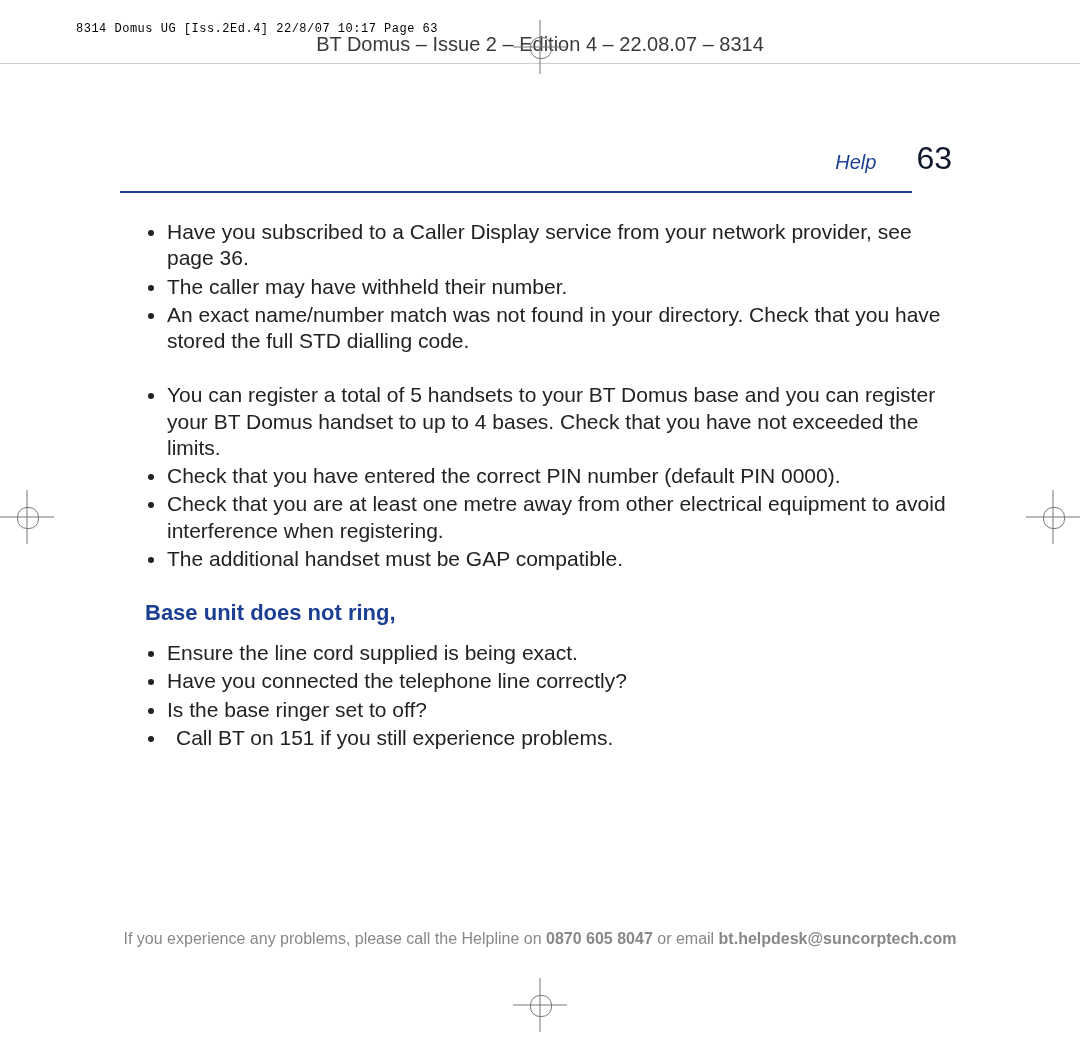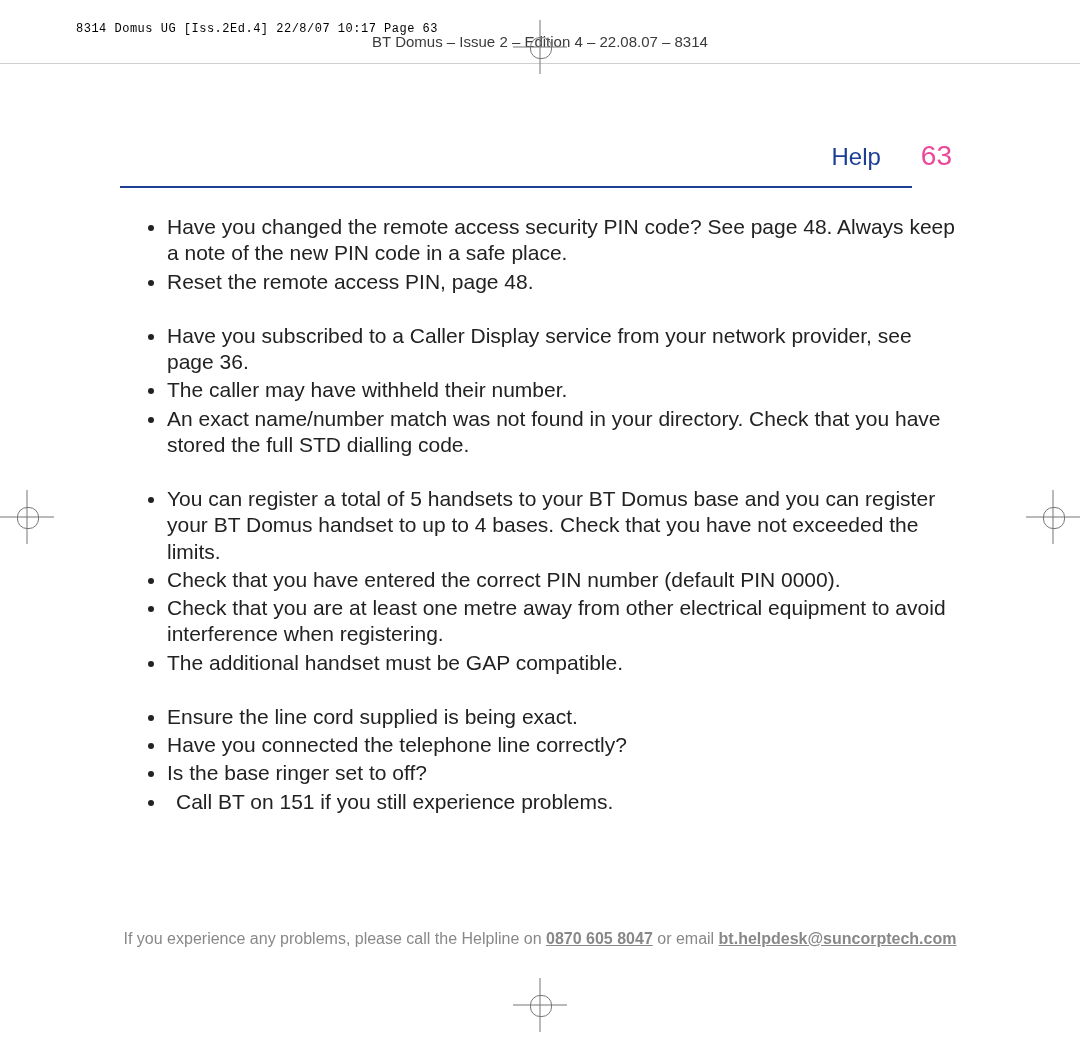--- a/index.html
+++ b/index.html
@@ -23,21 +23,21 @@
     letter-spacing: 0.5px;
     color: #000000;
   }
   
   .runhead {
     position: absolute;
     top: 33px;
     left: 0;
     width: 100%;
     text-align: center;
-    font-size: 15px;
+    font-size: 20px;
     color: #3a3a3a;
   }
   
   .outer-rule {
     position: absolute;
     top: 63px;
     left: -20px;
     width: 1120px;
     border-top: 1px solid #cfcfd0;
   }
@@ -50,26 +50,27 @@
   }
   .header-row {
     display: flex;
     justify-content: flex-end;
     align-items: baseline;
     gap: 40px;
     padding-right: 8px;
   }
   .header-row .section {
     color: #1c3f94;
-    font-size: 24px;
+    font-size: 20px;
     font-weight: 400;
+    font-style: italic;
   }
   .header-row .pageno {
-    color: #ec4899;
-    font-size: 28px;
+    color: #0f172a;
+    font-size: 32px;
     font-weight: 400;
   }
   .rule {
     border: none;
     border-top: 2px solid #1c3f94;
     margin: 14px 0 26px 0;
     width: 792px;
     margin-left: 0;
   }
   .topic {
@@ -98,21 +99,20 @@
     top: 930px;
     left: 0;
     width: 100%;
     text-align: center;
     font-size: 16px;
     color: #888888;
   }
   .footnote .strong {
     font-weight: 700;
     color: #888888;
-    text-decoration: underline;
   }
   
   .reg {
     position: absolute;
     width: 54px;
     height: 54px;
   }
   .reg .h {
     position: absolute;
     top: 50%;
@@ -151,38 +151,35 @@
 <div class="runhead">BT Domus – Issue 2 – Edition 4 – 22.08.07 – 8314</div>
 <div class="outer-rule"></div>
 
 <div class="page">
   <div class="header-row">
     <span class="section">Help</span>
     <span class="pageno">63</span>
   </div>
   <hr class="rule">
 
-  <ul class="bullets">
-    <li>Have you changed the remote access security PIN code? See page 48. Always keep a note of the new PIN code in a safe place.</li>
-    <li>Reset the remote access PIN, page 48.</li>
-  </ul>
 
   <ul class="bullets">
     <li>Have you subscribed to a Caller Display service from your network provider, see page 36.</li>
     <li>The caller may have withheld their number.</li>
     <li>An exact name/number match was not found in your directory. Check that you have stored the full STD dialling code.</li>
   </ul>
 
   <ul class="bullets">
     <li>You can register a total of 5 handsets to your BT Domus base and you can register your BT Domus handset to up to 4 bases. Check that you have not exceeded the limits.</li>
     <li>Check that you have entered the correct PIN number (default PIN 0000).</li>
     <li>Check that you are at least one metre away from other electrical equipment to avoid interference when registering.</li>
     <li>The additional handset must be GAP compatible.</li>
   </ul>
 
+  <h3 class="topic">Base unit does not ring,</h3>
   <ul class="bullets">
     <li>Ensure the line cord supplied is being exact.</li>
     <li>Have you connected the telephone line correctly?</li>
     <li>Is the base ringer set to off?</li>
     <li>
       <span class="trail">Call BT on 151 if you still experience problems.</span>
     </li>
   </ul>
 </div>
 

